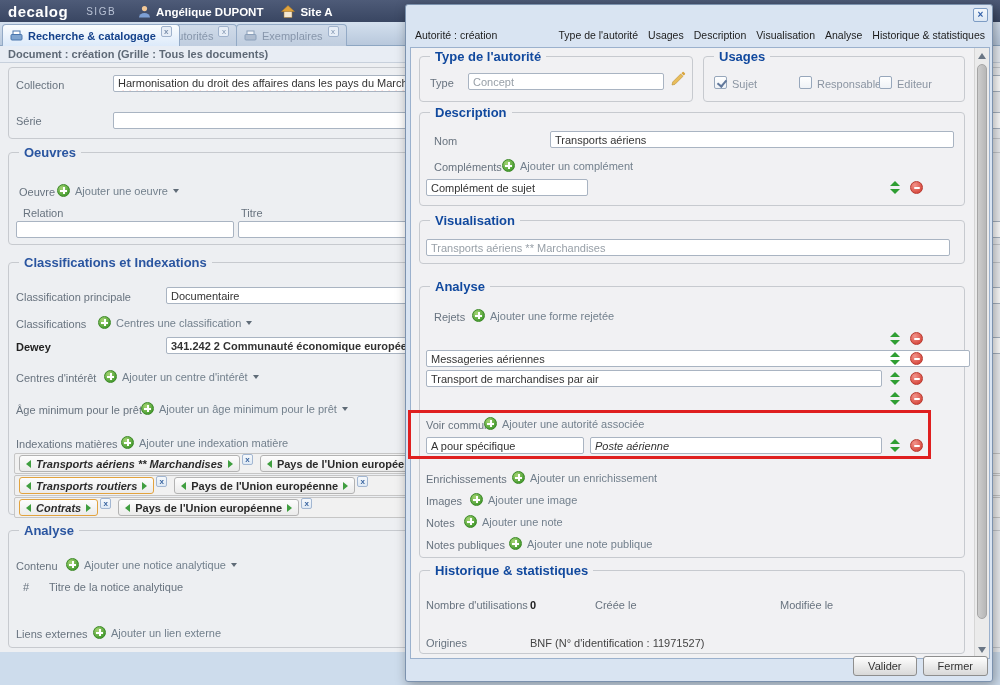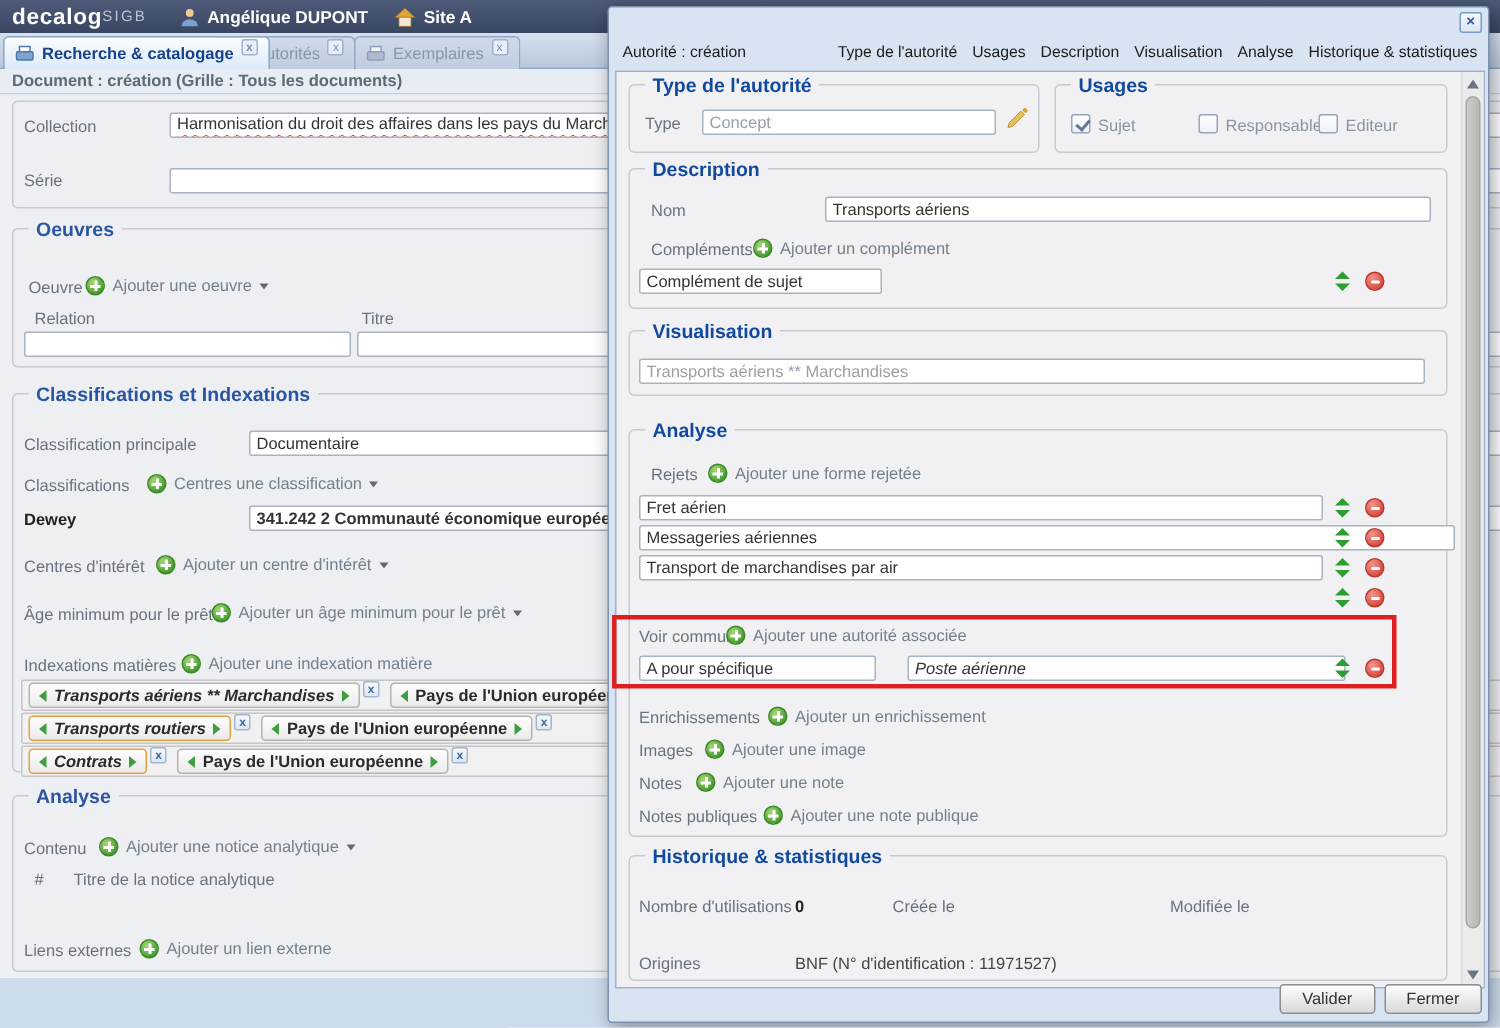--- a/index.html
+++ b/index.html
@@ -1,21 +1,21 @@
 <!DOCTYPE html>
 <html><head>
 <meta charset="utf-8">
 <style>
   *{margin:0;padding:0;box-sizing:border-box}
   html,body{width:1000px;height:685px}
   body{position:relative;overflow:hidden;font-family:"Liberation Sans",sans-serif;font-size:11px;background:#cddcec;color:#333}
   
   .topbar{position:absolute;left:0;top:0;width:1000px;height:22px;background:linear-gradient(#4e5b78,#394662);display:flex;align-items:center;color:#fff}
   .logo{font-size:15px;font-weight:bold;letter-spacing:.5px;margin-left:8px}
-  .logo-suffix{font-size:10px;color:#b9c2d5;margin-left:0;letter-spacing:1.5px}
+  .logo-suffix{font-size:10px;color:#b9c2d5;margin-left:18px;letter-spacing:1.5px}
   .topgrp{display:flex;align-items:flex-end;gap:5px;font-weight:bold;font-size:11.5px}
   .u-user{margin-left:22px}.u-site{margin-left:18px}
   
   .tabbar{position:absolute;left:0;top:22px;width:1000px;height:24px;background:linear-gradient(#d4e0ee,#b8c8dc);border-bottom:1px solid #8da6c2}
   .tab{position:absolute;top:2px;height:22px;border:1px solid #93aac6;border-bottom:none;border-radius:4px 4px 0 0;display:flex;align-items:center;padding:0 7px;gap:5px;white-space:nowrap}
   .tab.active{background:linear-gradient(#fbfdfe,#dceafa);color:#15428b;font-weight:bold;z-index:2}
   .tab.inactive{background:linear-gradient(#d0dbe9,#bfcddf);color:#8796ab}
   .tabx{width:11px;height:11px;border:1px solid #9fb2cc;border-radius:2px;background:#e7eef7;color:#7c91ad;font-size:8px;line-height:9px;text-align:center;transform:translateY(-4px)}
   
   .crumb{position:absolute;left:0;top:46px;width:1000px;height:17px;background:#e8edf4;border-bottom:1px solid #c7d0dc;color:#5e6976;font-weight:bold;padding:2px 8px}
@@ -297,39 +297,38 @@
       <input class="inp gray" style="left: 6px; top: 18px; width: 524px;" value="Transports aériens ** Marchandises">
     </div>
 
     <div class="fs" style="left:8px;top:238px;width:546px;height:272px">
       <span class="fs-legend">Analyse</span>
       <span class="lbl" style="left:14px;top:24px">Rejets</span>
       <span class="add" style="left:52px;top:22px">
         <i class="plus"></i>
         <span>Ajouter une forme rejetée</span>
       </span>
-      <input class="inp" style="left: 6px; top: 43px; width: 456px;" value="Fret aérien">
       <i class="sort" style="left:470px;top:45px"></i>
       <i class="minus" style="left:490px;top:45px"></i>
       <input class="inp" style="left: 6px; top: 63px; width: 544px;" value="Messageries aériennes">
       <i class="sort" style="left:470px;top:65px"></i>
       <i class="minus" style="left:490px;top:65px"></i>
       <input class="inp" style="left: 6px; top: 83px; width: 456px;" value="Transport de marchandises par air">
       <i class="sort" style="left:470px;top:85px"></i>
       <i class="minus" style="left:490px;top:85px"></i>
       <i class="sort" style="left:470px;top:105px"></i>
       <i class="minus" style="left:490px;top:105px"></i>
 
       <span class="lbl" style="left:6px;top:132px">Voir commun</span>
       <span class="add" style="left:64px;top:130px">
         <i class="plus"></i>
         <span>Ajouter une autorité associée</span>
       </span>
       <input class="inp" style="left: 6px; top: 150px; width: 158px;" value="A pour spécifique">
-      <input class="inp i" style="left: 185px; top: 150px; width: 292px;" value="Poste aérienne">
+      <input class="inp i" style="left: 170px; top: 150px; width: 292px;" value="Poste aérienne">
       <i class="sort" style="left:470px;top:152px"></i>
       <i class="minus" style="left:490px;top:152px"></i>
 
       <span class="lbl" style="left:6px;top:186px">Enrichissements</span>
       <span class="add" style="left:92px;top:184px">
         <i class="plus"></i>
         <span>Ajouter un enrichissement</span>
       </span>
       <span class="lbl" style="left:6px;top:208px">Images</span>
       <span class="add" style="left:50px;top:206px">

